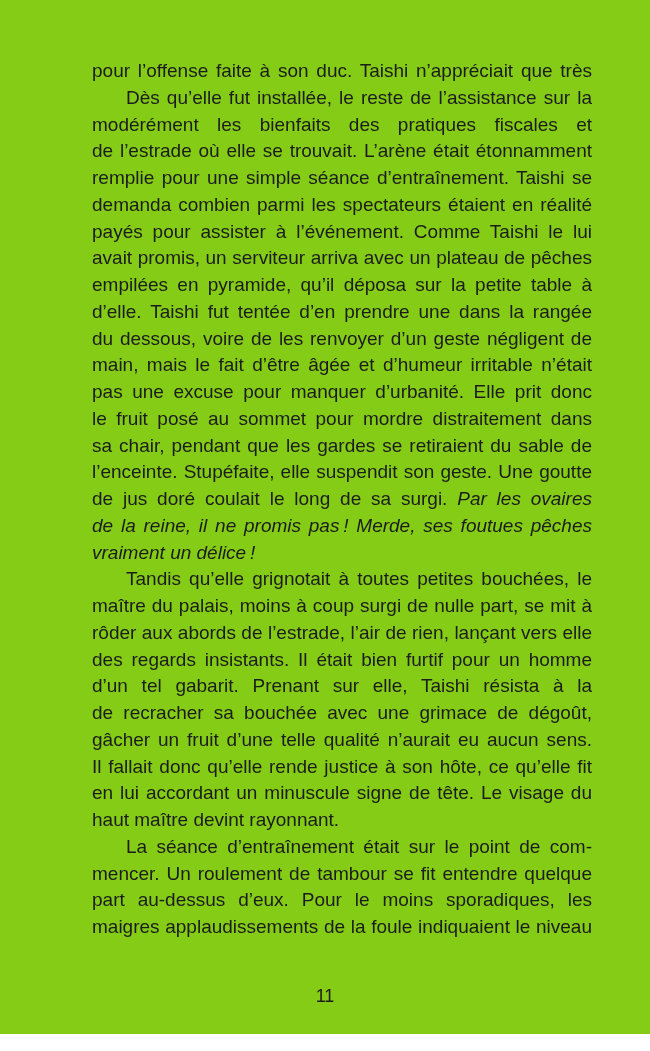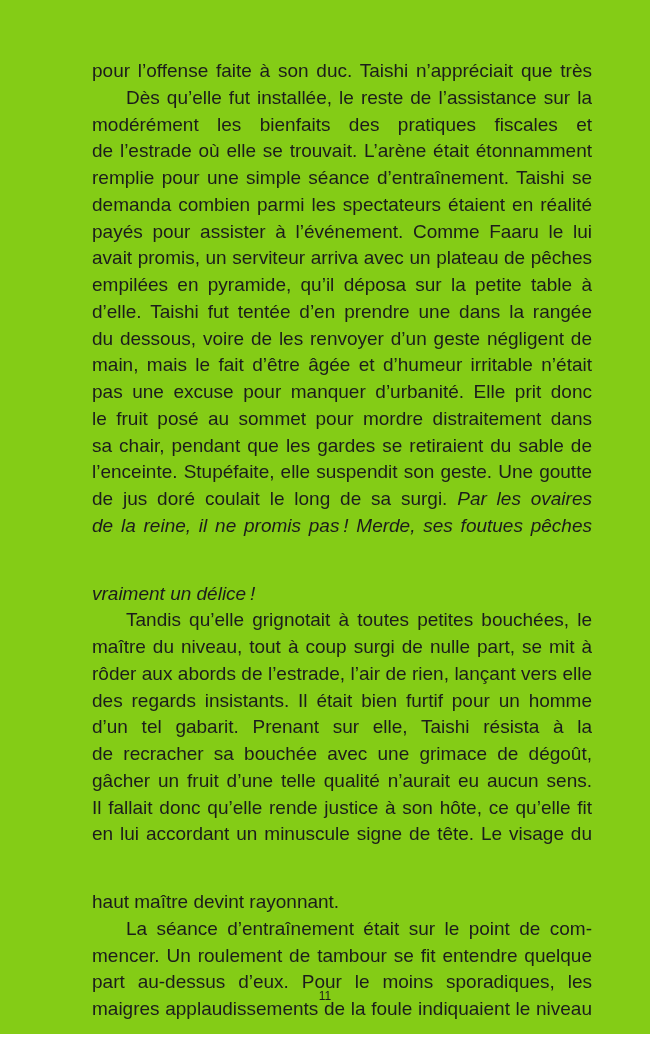--- a/index.html
+++ b/index.html
@@ -25,65 +25,64 @@
     font-size: 19px;
     line-height: 26.75px;
     text-align: justify;
     text-align-last: justify;
     white-space: normal;
     overflow: hidden;
     height: 26.75px;
   }
   .line.end {
     text-align-last: left;
-    margin-top: 41px;
   }
   .line.indent {
     text-indent: 34px;
   }
   .italic {
     font-style: italic;
   }
   .folio {
     position: absolute;
     left: 0;
     top: 984px;
     width: 650px;
     text-align: center;
-    font-size: 12px;
+    font-size: 18px;
     line-height: 24px;
     color: #1c1c1c;
   }
 </style>
 </head>
 <body>
 
 <div class="page">
   <div class="text-block">
       <div class="line"><span>pour l’offense faite à son duc. Taishi n’appréciait que très</span></div>
       <div class="line indent"><span>Dès qu’elle fut installée, le reste de l’assistance sur la</span></div>
       <div class="line"><span>modérément les bienfaits des pratiques fiscales et carcérales.</span></div>
       <div class="line"><span>de l’estrade où elle se trouvait. L’arène était étonnamment</span></div>
       <div class="line"><span>remplie pour une simple séance d’entraînement. Taishi se</span></div>
       <div class="line"><span>demanda combien parmi les spectateurs étaient en réalité</span></div>
-      <div class="line"><span>payés pour assister à l’événement. Comme Faaru le lui</span></div>
+      <div class="line"><span>payés pour assister à l’événement. Comme Taishi le lui</span></div>
       <div class="line"><span>avait promis, un serviteur arriva avec un plateau de pêches</span></div>
       <div class="line"><span>empilées en pyramide, qu’il déposa sur la petite table à côté</span></div>
       <div class="line"><span>d’elle. Taishi fut tentée d’en prendre une dans la rangée</span></div>
       <div class="line"><span>du dessous, voire de les renvoyer d’un geste négligent de la</span></div>
       <div class="line"><span>main, mais le fait d’être âgée et d’humeur irritable n’était</span></div>
       <div class="line"><span>pas une excuse pour manquer d’urbanité. Elle prit donc</span></div>
       <div class="line"><span>le fruit posé au sommet pour mordre distraitement dans</span></div>
       <div class="line"><span>sa chair, pendant que les gardes se retiraient du sable de</span></div>
       <div class="line"><span>l’enceinte. Stupéfaite, elle suspendit son geste. Une goutte</span></div>
       <div class="line"><span>de jus doré coulait le long de sa surgi. </span><span class="italic">Par les ovaires avariés</span></div>
       <div class="line"><span class="italic">de la reine, il ne promis pas ! Merde, ses foutues pêches sont</span></div>
       <div class="line end"><span class="italic">vraiment un délice !</span></div>
       <div class="line indent"><span>Tandis qu’elle grignotait à toutes petites bouchées, le haut</span></div>
-      <div class="line"><span>maître du niveau, tout à coup surgi de nulle part, se mit à</span></div>
+      <div class="line"><span>maître du palais, moins à coup surgi de nulle part, se mit à</span></div>
       <div class="line"><span>rôder aux abords de l’estrade, l’air de rien, lançant vers elle</span></div>
       <div class="line"><span>des regards insistants. Il était bien furtif pour un homme</span></div>
       <div class="line"><span>d’un tel gabarit. Prenant sur elle, Taishi résista à la tentation</span></div>
       <div class="line"><span>de recracher sa bouchée avec une grimace de dégoût, mais</span></div>
       <div class="line"><span>gâcher un fruit d’une telle qualité n’aurait eu aucun sens.</span></div>
       <div class="line"><span>Il fallait donc qu’elle rende justice à son hôte, ce qu’elle fit</span></div>
       <div class="line"><span>en lui accordant un minuscule signe de tête. Le visage du</span></div>
       <div class="line end"><span>haut maître devint rayonnant.</span></div>
       <div class="line indent"><span>La séance d’entraînement était sur le point de com-</span></div>
       <div class="line"><span>mencer. Un roulement de tambour se fit entendre quelque</span></div>

